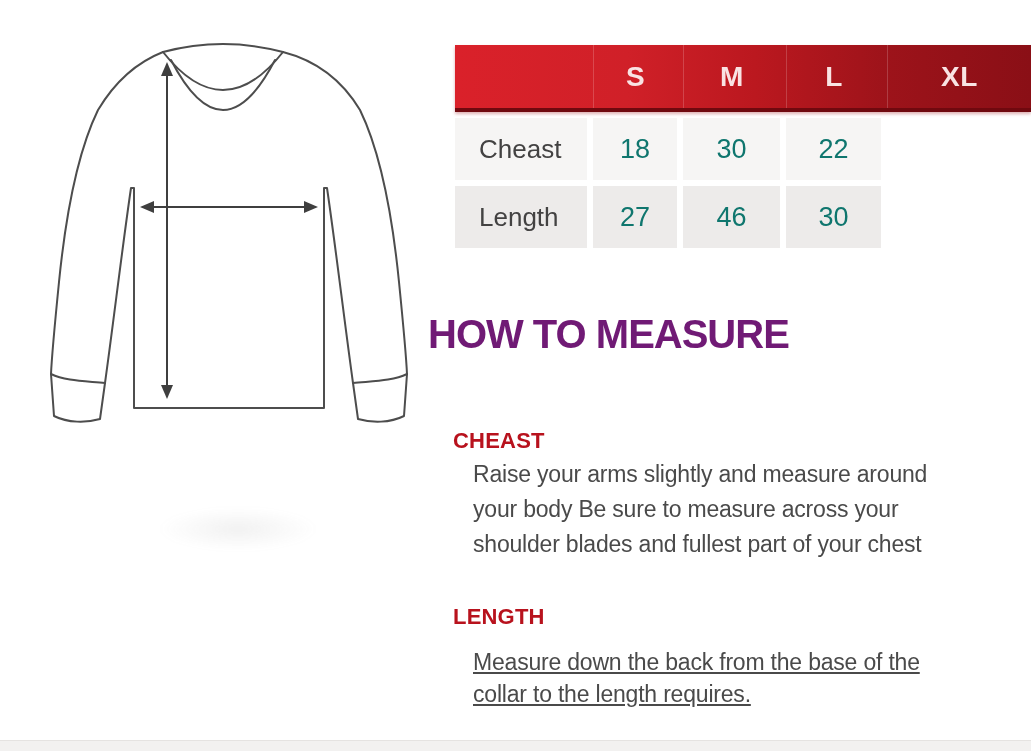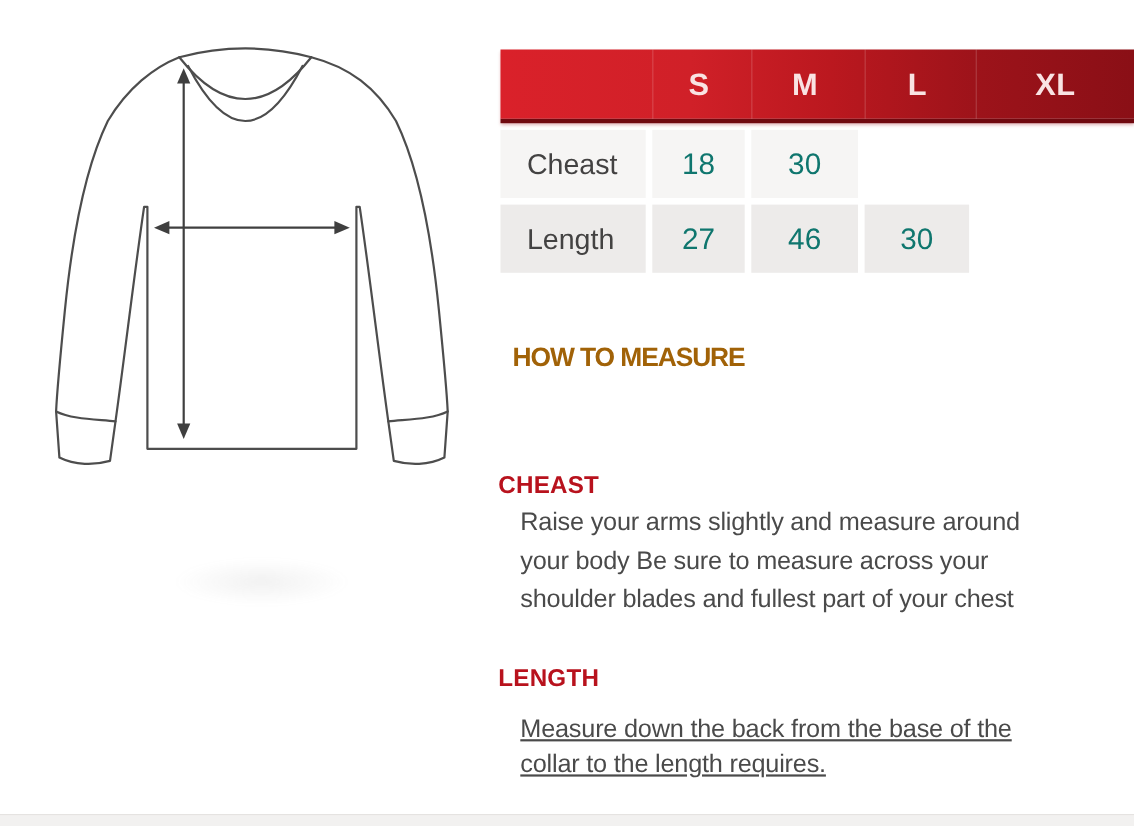--- a/index.html
+++ b/index.html
@@ -46,22 +46,22 @@
   }
   .st-row .cell.label {
     justify-content:flex-start; padding-left:24px;
     font-weight:normal; font-size:26px; color:#434242;
   }
   .st-row.r1 .cell { background:#f6f5f4; }
   .st-row.r2 .cell { background:#edebea; }
 
   
   .howto-title {
-    position:absolute; left:466px; top:312px;
-    font-size:24px; font-weight:bold; color:#a16207; letter-spacing:-1px;
+    position:absolute; left:428px; top:312px;
+    font-size:40px; font-weight:bold; color:#701a75; letter-spacing:-1px;
   }
   .sec-heading {
     position:absolute; left:453px;
     font-size:22px; font-weight:bold; color:#b8121d; letter-spacing:0.2px;
   }
   .sec-heading.cheast { top:428px; }
   .sec-heading.length { top:604px; }
   .sec-body {
     position:absolute; left:473px; width:560px;
     font-size:23px; color:#4a4a4a; letter-spacing:-0.2px;
@@ -133,20 +133,21 @@
     <div class="cell"></div>
     <div class="cell">S</div>
     <div class="cell">M</div>
     <div class="cell">L</div>
     <div class="cell">XL</div>
   </div>
   <div class="st-row r1">
     <div class="cell label">Cheast</div>
     <div class="cell">18</div>
     <div class="cell">30</div>
+    <div class="cell">22</div>
   </div>
   <div class="st-row r2">
     <div class="cell label">Length</div>
     <div class="cell">27</div>
     <div class="cell">46</div>
     <div class="cell">30</div>
   </div>
 </div>
 
 <div class="howto-title">HOW TO MEASURE</div>

